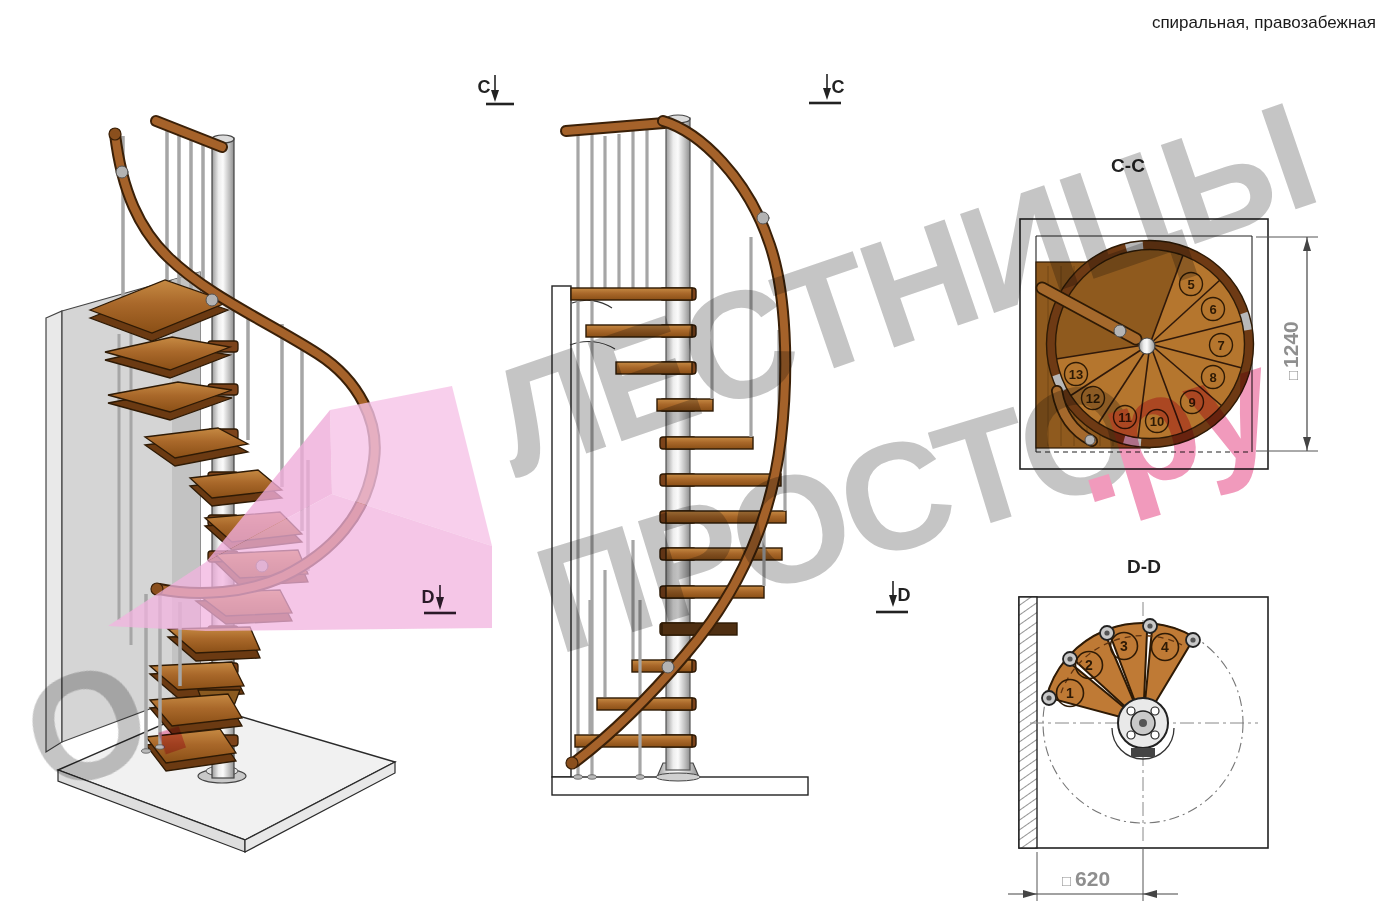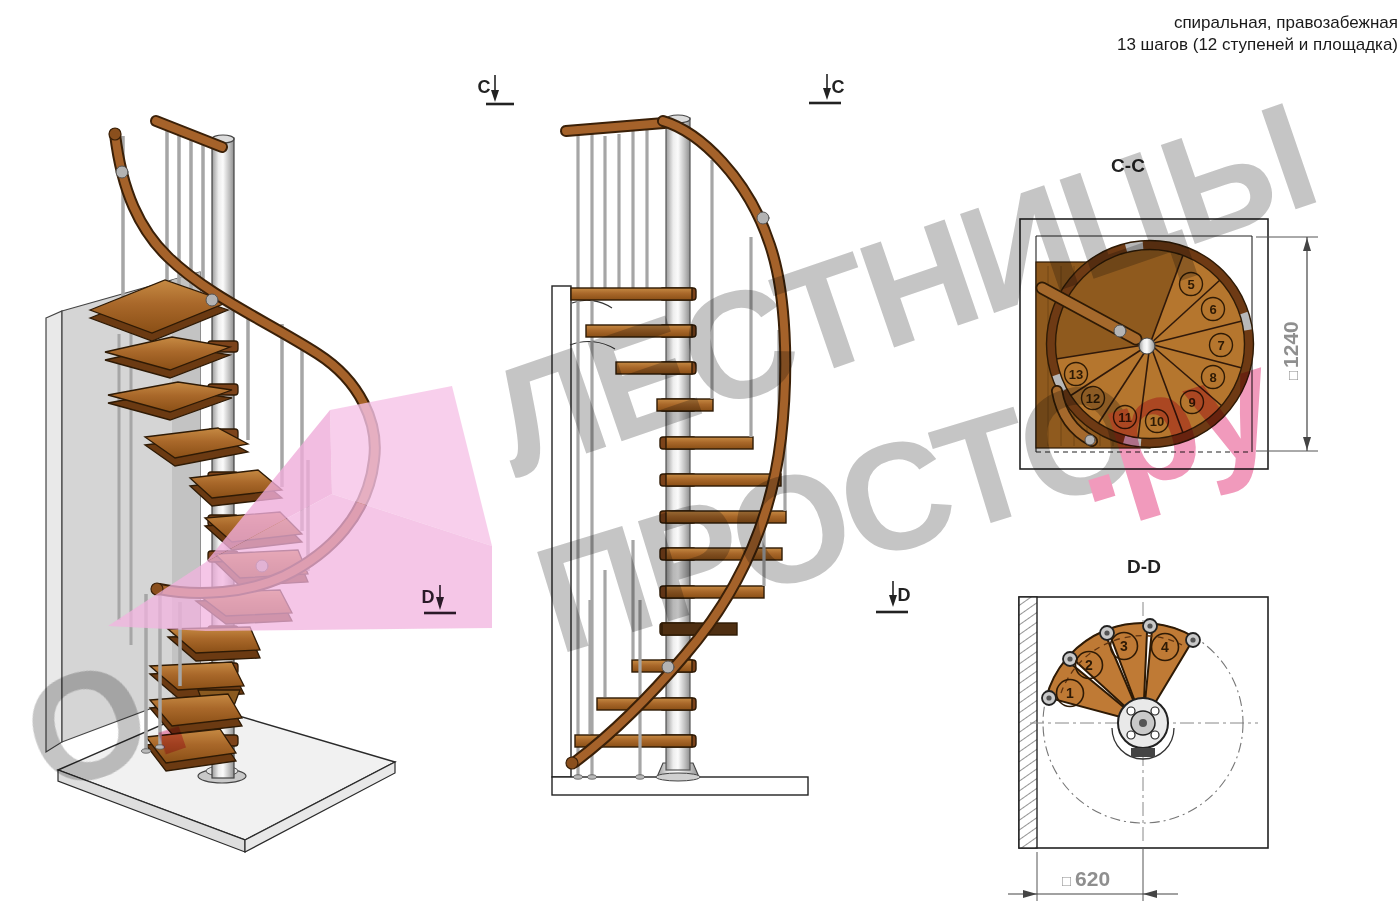--- a/index.html
+++ b/index.html
@@ -1,18 +1,18 @@
 <!DOCTYPE html>
 <html><head>
 <meta charset="utf-8">
 <style>
   html,body{margin:0;padding:0;background:#fff;}
   .canvas{position:relative;width:1400px;height:922px;background:#ffffff;overflow:hidden;
           font-family:"Liberation Sans",sans-serif;}
-  .hdr{position:absolute;top:12px;right:2px;text-align:right;font-size:17px;line-height:22px;
+  .hdr{position:absolute;top:12px;right:24px;text-align:right;font-size:17px;line-height:22px;
        color:#1a1a1a;letter-spacing:0;}
   svg{position:absolute;left:0;top:0;}
   .wm{mix-blend-mode:multiply;}
   text{font-family:"Liberation Sans",sans-serif;}
 </style>
 </head>
 <body>
 
 <div class="canvas">
 
@@ -442,16 +442,15 @@
 <g class="wm" opacity="0.5" font-weight="bold" style="letter-spacing:-4px">
   <text transform="translate(48,795) rotate(-19)" font-size="152"><tspan fill="#8a8a8a">О</tspan><tspan fill="#e23377">.</tspan></text>
   <text transform="translate(515,478) rotate(-19)" font-size="152" fill="#8a8a8a">ЛЕСТНИЦЫ</text>
   <text transform="translate(558,655) rotate(-17)" font-size="152" fill="#8a8a8a">ПРОСТО</text>
   <text transform="translate(1085,505) rotate(-17)" font-size="152" fill="#e23377">.ру</text>
 </g>
 </svg>
 
 <div class="hdr">
   <div>спиральная, правозабежная</div>
-  <div>13 шагов (12 ступеней и площадка)</div>
 </div>
 
 </div>
 
 </body></html>

